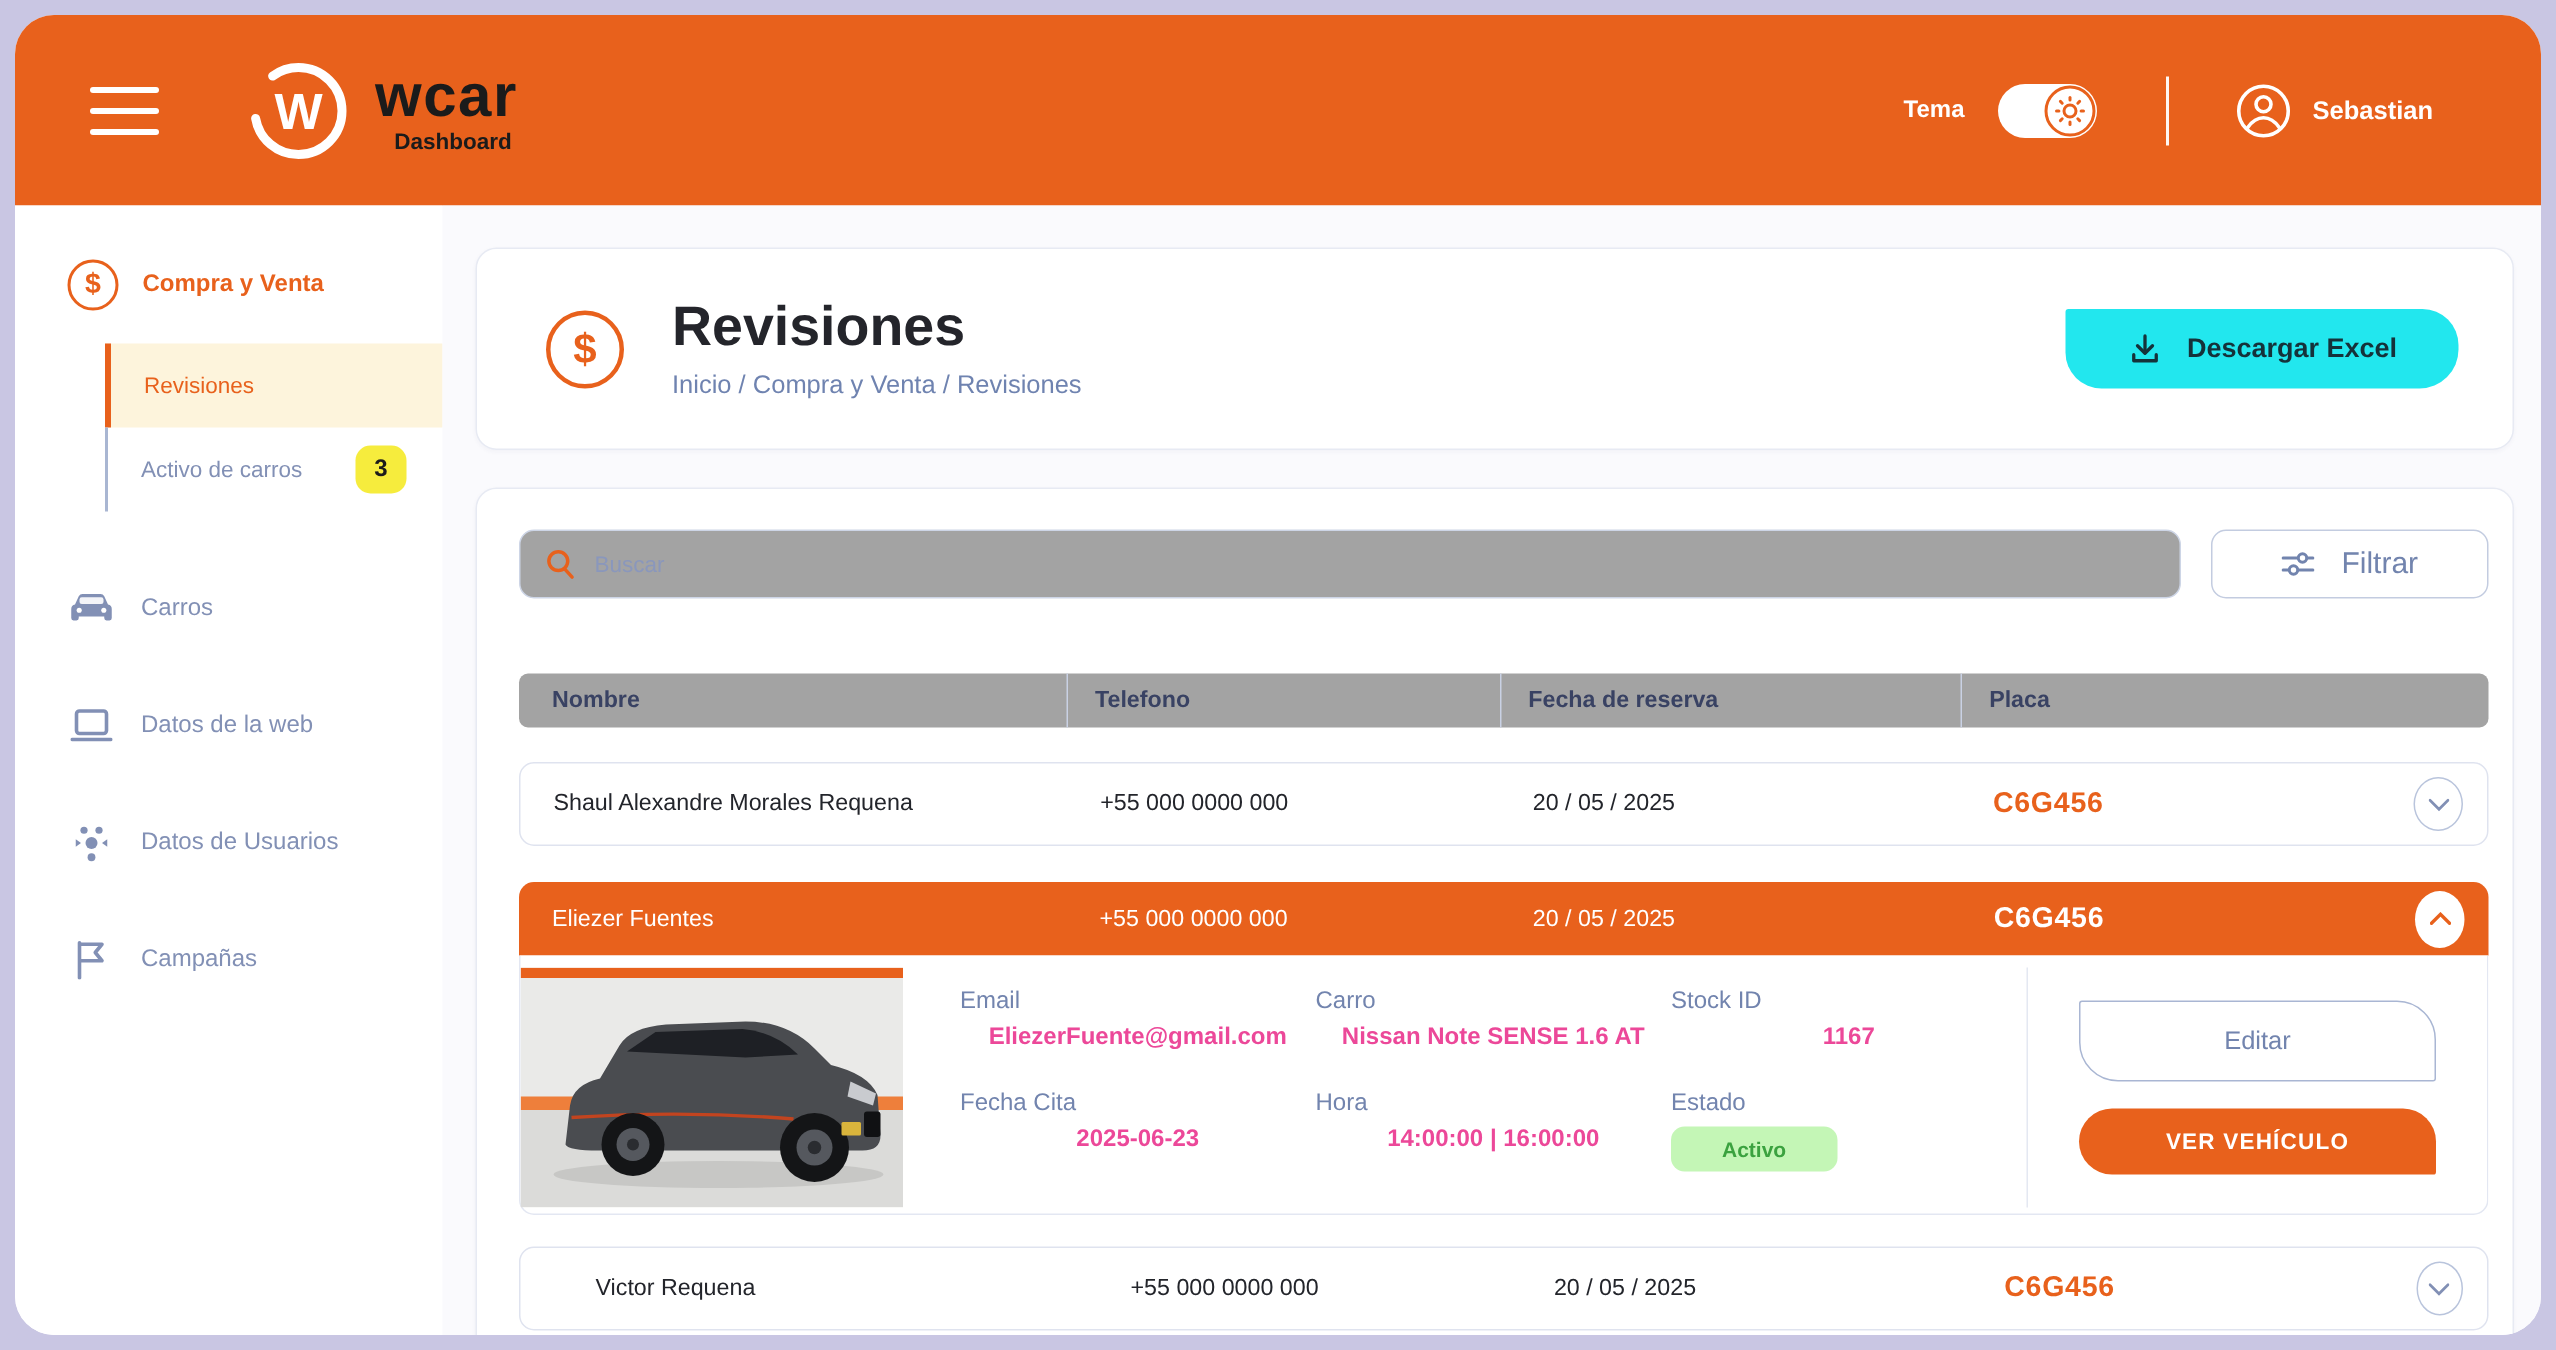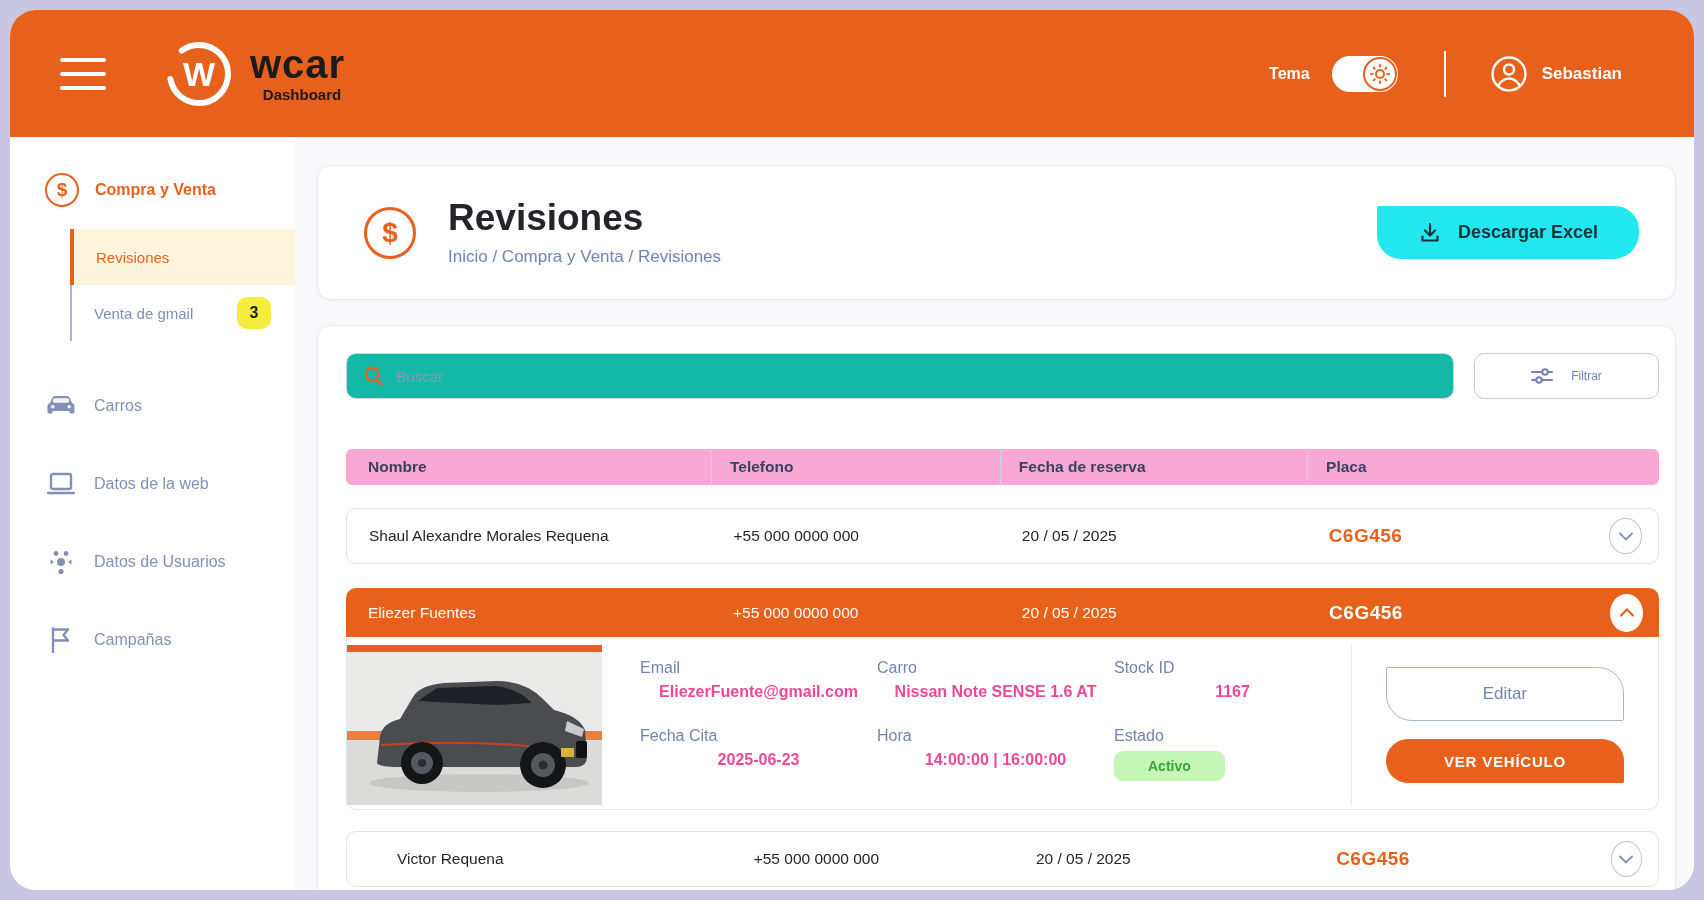--- a/index.html
+++ b/index.html
@@ -53,27 +53,27 @@
   .card { background:#FFFFFF; border:1px solid #E7EAF3; border-radius:14px; box-shadow:0 1px 3px rgba(40,50,90,.04); }
   .title-card { height:135px; display:flex; align-items:center; padding:0 36px 0 46px; }
   .title-icon { width:52px; height:52px; border-radius:50%; border:3px solid #E8611C; color:#E8611C; display:flex; align-items:center; justify-content:center; font-size:28px; font-weight:600; flex:0 0 auto; }
   .title-block { margin-left:32px; }
   .page-title { font-size:37px; font-weight:700; color:#24252B; line-height:1.1; }
   .breadcrumb { font-size:17px; color:#6F83B0; margin-top:8px; font-weight:500; }
   .excel-btn { margin-left:auto; width:262px; height:53px; background:#22E7EE; border:none; border-radius:2px 24px 26px 24px; display:flex; align-items:center; justify-content:center; cursor:pointer; }
   .excel-btn span.lbl { font-size:18px; font-weight:600; color:#15323A; margin-left:16px; }
   .table-card { margin-top:25px; height:610px; padding:27px 16px 0 28px; }
   .toolbar { display:flex; }
-  .search-box { flex:1; height:46px; background:#14b8a6; border:1px solid #CDD5E6; border-radius:10px; display:flex; align-items:center; padding:0 16px; }
+  .search-box { flex:1; height:46px; background:#a3a3a3; border:1px solid #CDD5E6; border-radius:10px; display:flex; align-items:center; padding:0 16px; }
   .search-box input { border:none; outline:none; background:transparent; font-size:15px; color:#3A4367; margin-left:12px; width:100%; font-family:inherit; }
   .search-box input::placeholder { color:#8A97BC; }
   .filter-btn { width:185px; height:46px; margin-left:20px; background:#FFFFFF; border:1px solid #C3CCE0; border-radius:10px; display:flex; align-items:center; justify-content:center; cursor:pointer; }
-  .filter-btn span.lbl { font-size:12px; color:#7284AE; font-weight:500; margin-left:18px; }
+  .filter-btn span.lbl { font-size:20px; color:#7284AE; font-weight:500; margin-left:18px; }
   .grid-cols { display:grid; grid-template-columns:27.8% 22% 23.4% 21.4% 5.4%; align-items:center; }
-  .thead { margin-top:50px; height:36px; background:#f9a8d4; border-radius:6px; }
+  .thead { margin-top:50px; height:36px; background:#a3a3a3; border-radius:6px; }
   .thead .th { font-size:15.5px; font-weight:700; color:#394263; padding-left:22px; height:100%; display:flex; align-items:center; }
   .thead .th + .th { border-left:1.5px solid #C9D1E4; padding-left:18px; }
   .trow { height:56px; background:#FFFFFF; border:1px solid #DFE3EF; border-radius:10px; cursor:pointer; }
   .td { font-size:15.5px; color:#23252B; padding-left:22px; font-weight:500; }
   .td.placa { font-size:19px; font-weight:700; color:#E8611C; letter-spacing:.5px; }
   .td.chev { display:flex; justify-content:flex-end; padding-right:16px; }
   .chev-circle { width:36px; height:36px; border-radius:50%; border:1.5px solid #B9C4DC; display:flex; align-items:center; justify-content:center; }
   
   .exp { margin-top:24px; }
   .exp-header { height:49px; background:#E8611C; border-radius:10px 10px 0 0; cursor:pointer; }
@@ -149,21 +149,21 @@
   <aside class="sidebar">
     <div class="side-section">
       <span class="dollar-icon">$</span>
       <span class="side-section-label">Compra y Venta</span>
     </div>
     <div class="subitems">
       <div class="subitem active">
         <span class="subitem-label">Revisiones</span>
       </div>
       <div class="subitem">
-        <span class="subitem-label">Venta de gmail</span>
+        <span class="subitem-label">Activo de carros</span>
         <span class="count-badge">3</span>
       </div>
     </div>
     <div class="side-items">
       <div class="side-item">
         <span class="s-icon">
           <svg width="30" height="24" viewBox="0 0 30 24" fill="#8290B5">
             <path d="M4 9 L6.5 3.5 Q7.3 2 9 2 L21 2 Q22.7 2 23.5 3.5 L26 9 Q28.5 9.6 28.5 12 L28.5 18 Q28.5 19.6 27 19.6 L25 19.6 Q23.5 19.6 23.5 18 L23.5 17 L6.5 17 L6.5 18 Q6.5 19.6 5 19.6 L3 19.6 Q1.5 19.6 1.5 18 L1.5 12 Q1.5 9.6 4 9 Z"></path>
             <rect x="7" y="4.2" width="16" height="4.5" rx="1.5" fill="#FFFFFF" opacity=".9"></rect>
             <circle cx="6.8" cy="12.8" r="1.7" fill="#FFFFFF"></circle>

